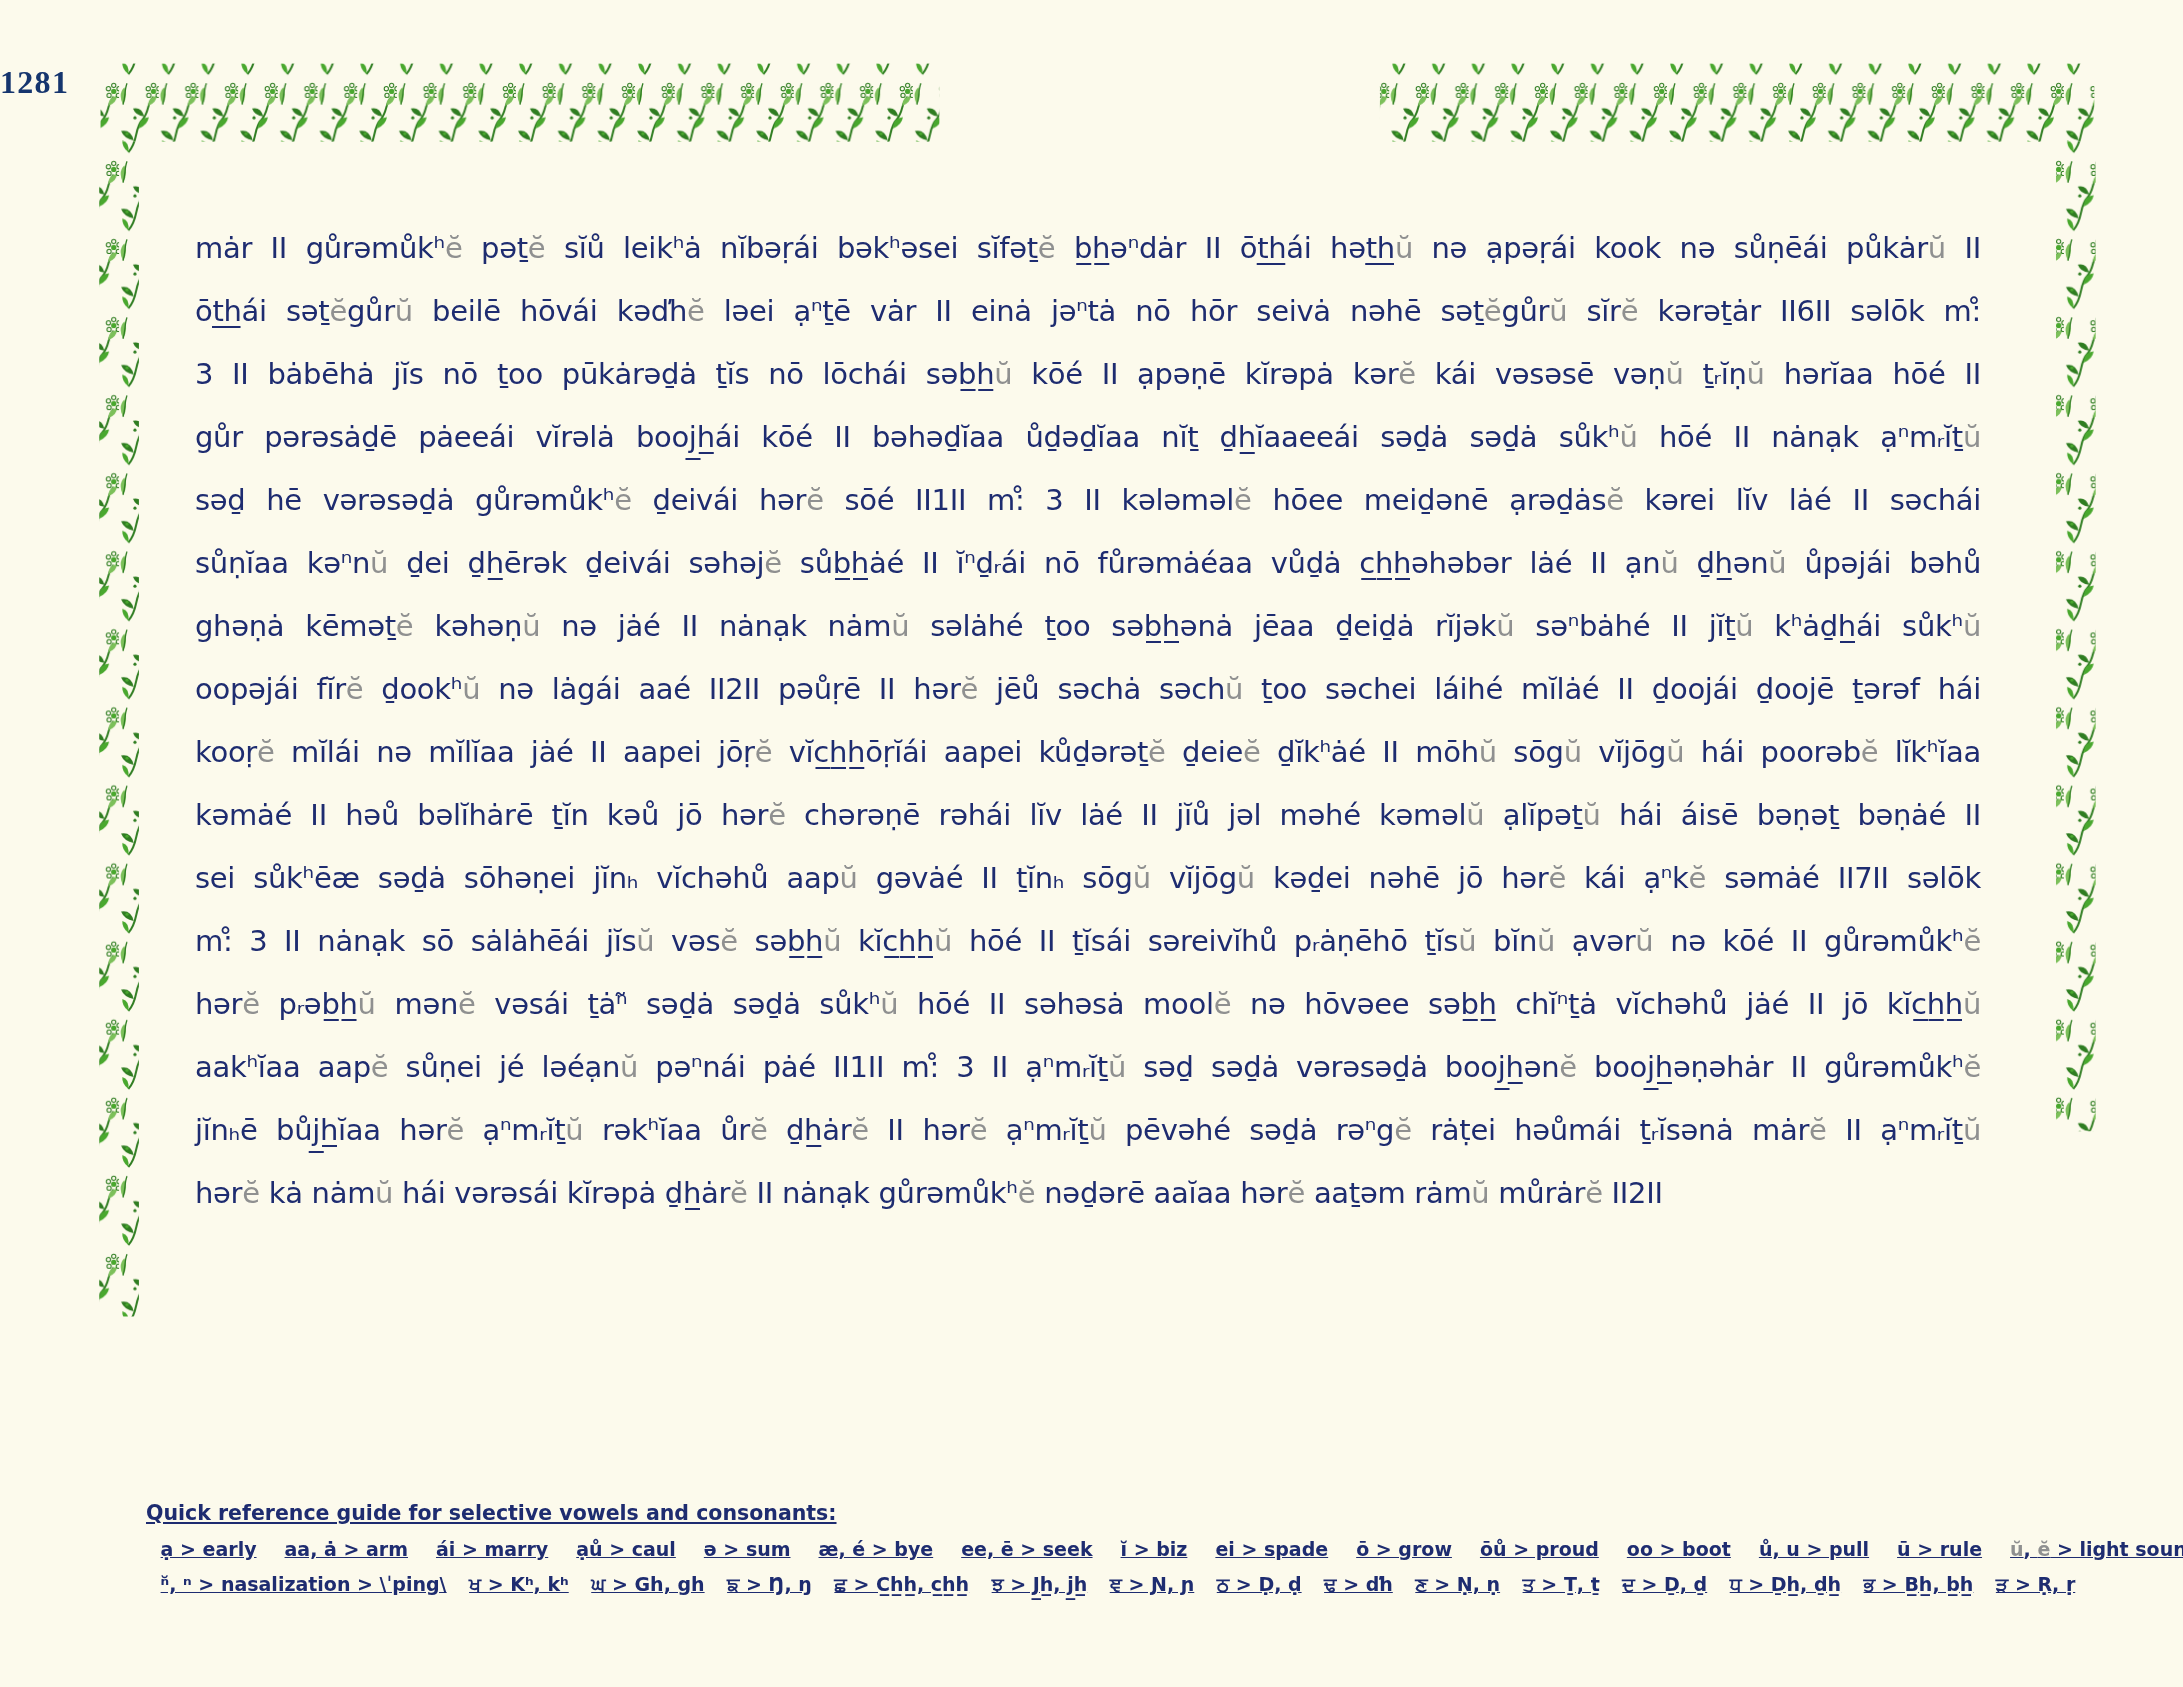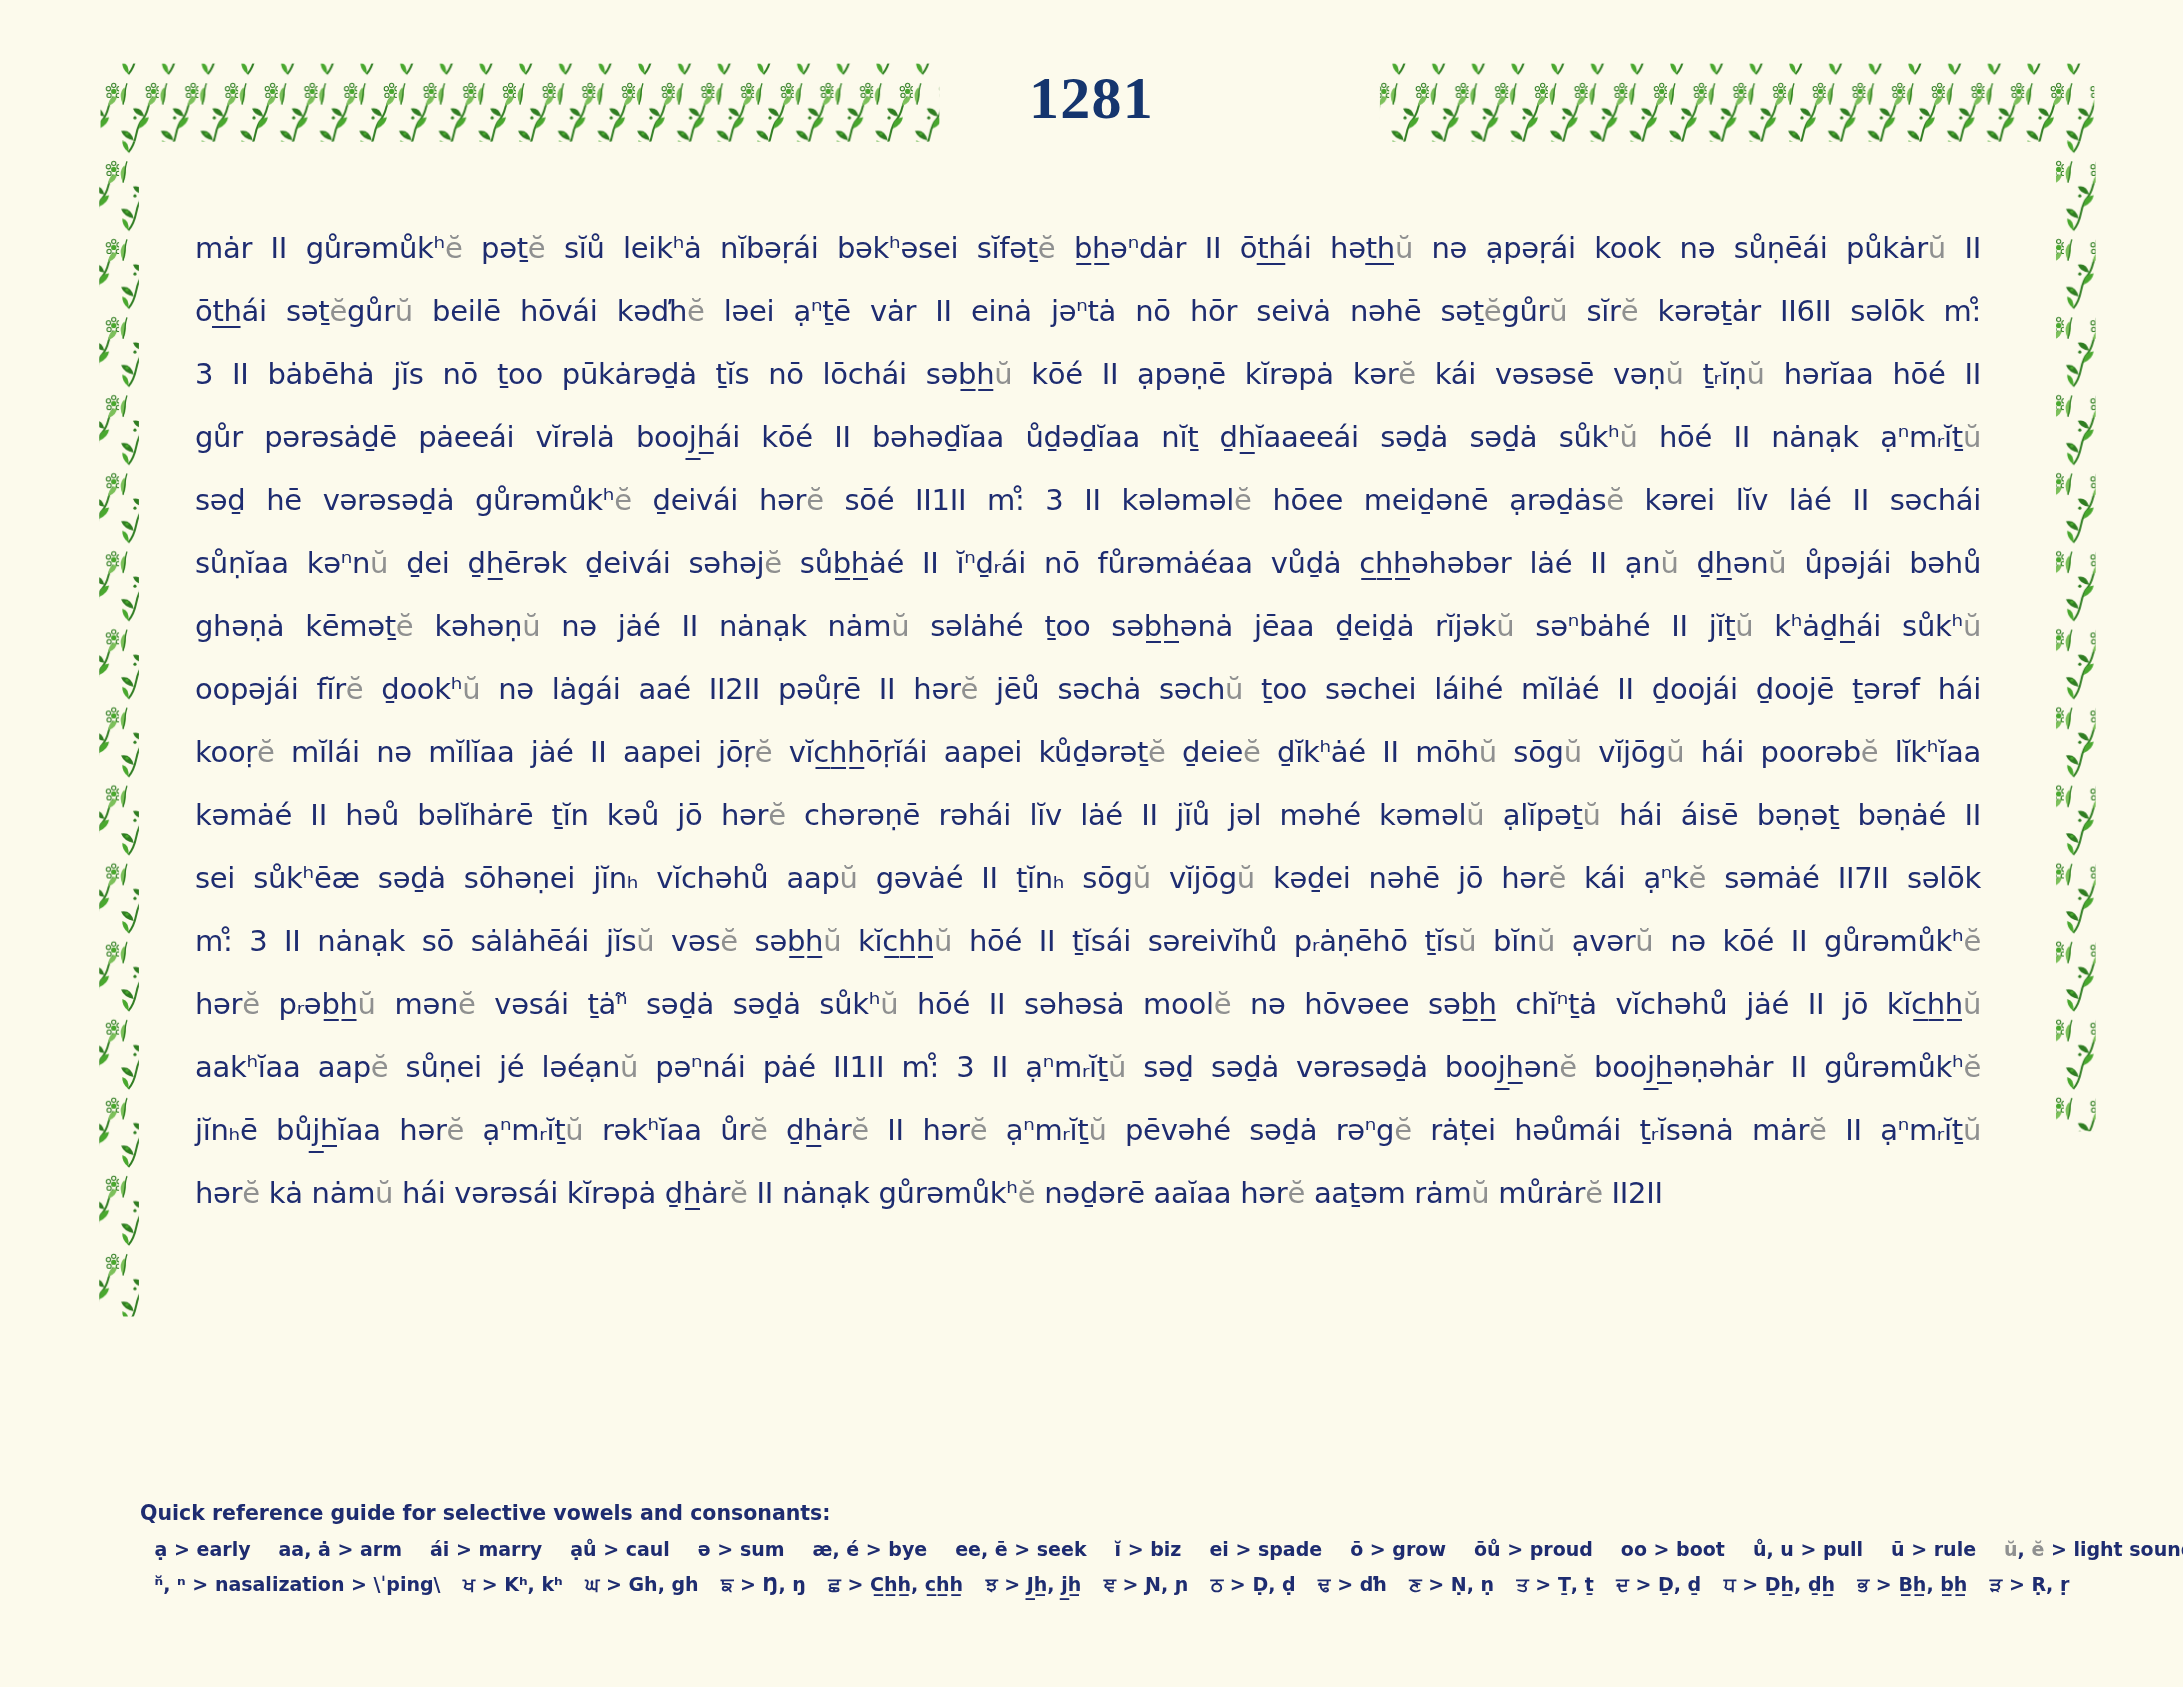--- a/index.html
+++ b/index.html
@@ -9,43 +9,44 @@
     font-family:"DejaVu Sans",sans-serif;
     position:relative;
     overflow:hidden;
   }
   .page{position:absolute;inset:0;}
   
   #borders{position:absolute;left:0;top:0;pointer-events:none;}
   
   .page-number{
     position:absolute;left:0;top:64px;width:2183px;
-    text-align:center;
+    text-align:left;
     font-family:"Liberation Serif","DejaVu Serif",serif;
-    font-weight:700;font-size:60px;color:#15356e;
+    font-weight:700;font-size:32px;color:#15356e;
     letter-spacing:1.3px;
   }
   
   .scripture{
     position:absolute;left:195px;top:217px;width:1786px;
     color:#1e2c70;
     font-size:29px;letter-spacing:-0.3px;
   }
   .scripture-line{
     line-height:63px;
     white-space:normal;
     text-align:justify;
     text-align-last:justify;
   }
   .scripture-line:last-child{text-align-last:left;}
   .lt{color:#8f9090;}
   
   .refguide{
-    position:absolute;left:140px;top:1501px;width:1919px;
+    position:absolute;left:146px;top:1501px;width:1919px;
     color:#1e2c70;
+    text-decoration:underline;
   }
   .ref-title{
     font-size:20.5px;font-weight:600;margin:0 0 10.6px 0;
   }
   .ref-row{font-size:19px;font-weight:600;margin:0 0 9.3px 14.6px;line-height:26.5px;}
   .ref-row .ref-item{margin-right:28px;white-space:nowrap;}
   .ref-row2 .ref-item{margin-right:22.5px;}
 </style>
 </head>
 <body>

